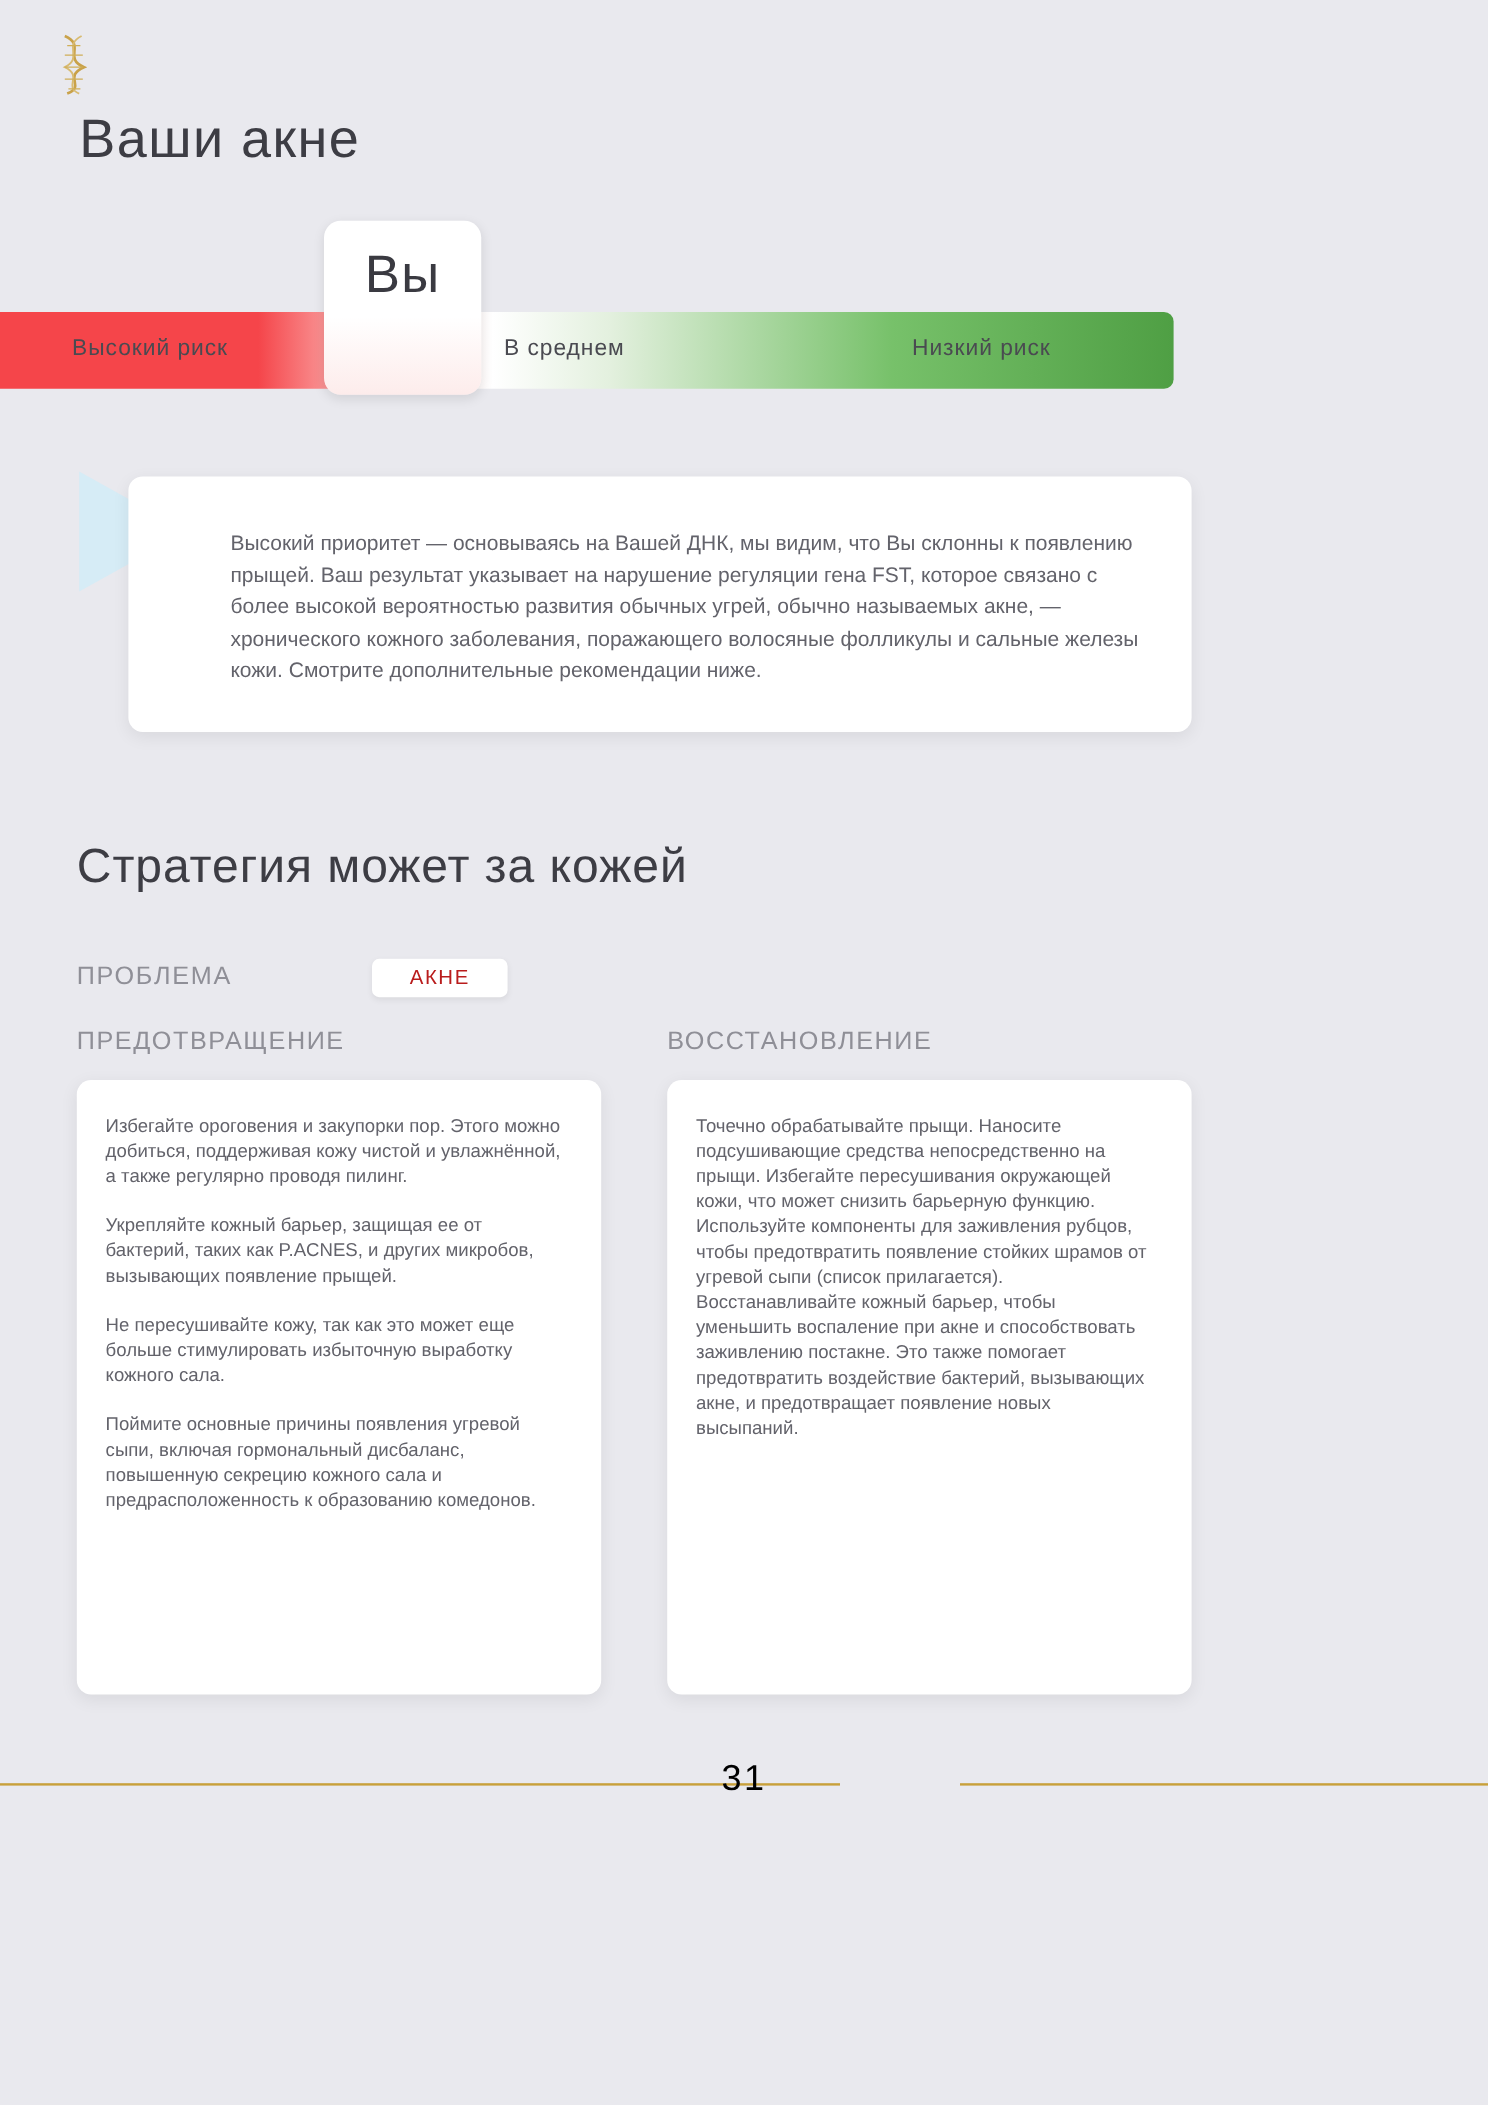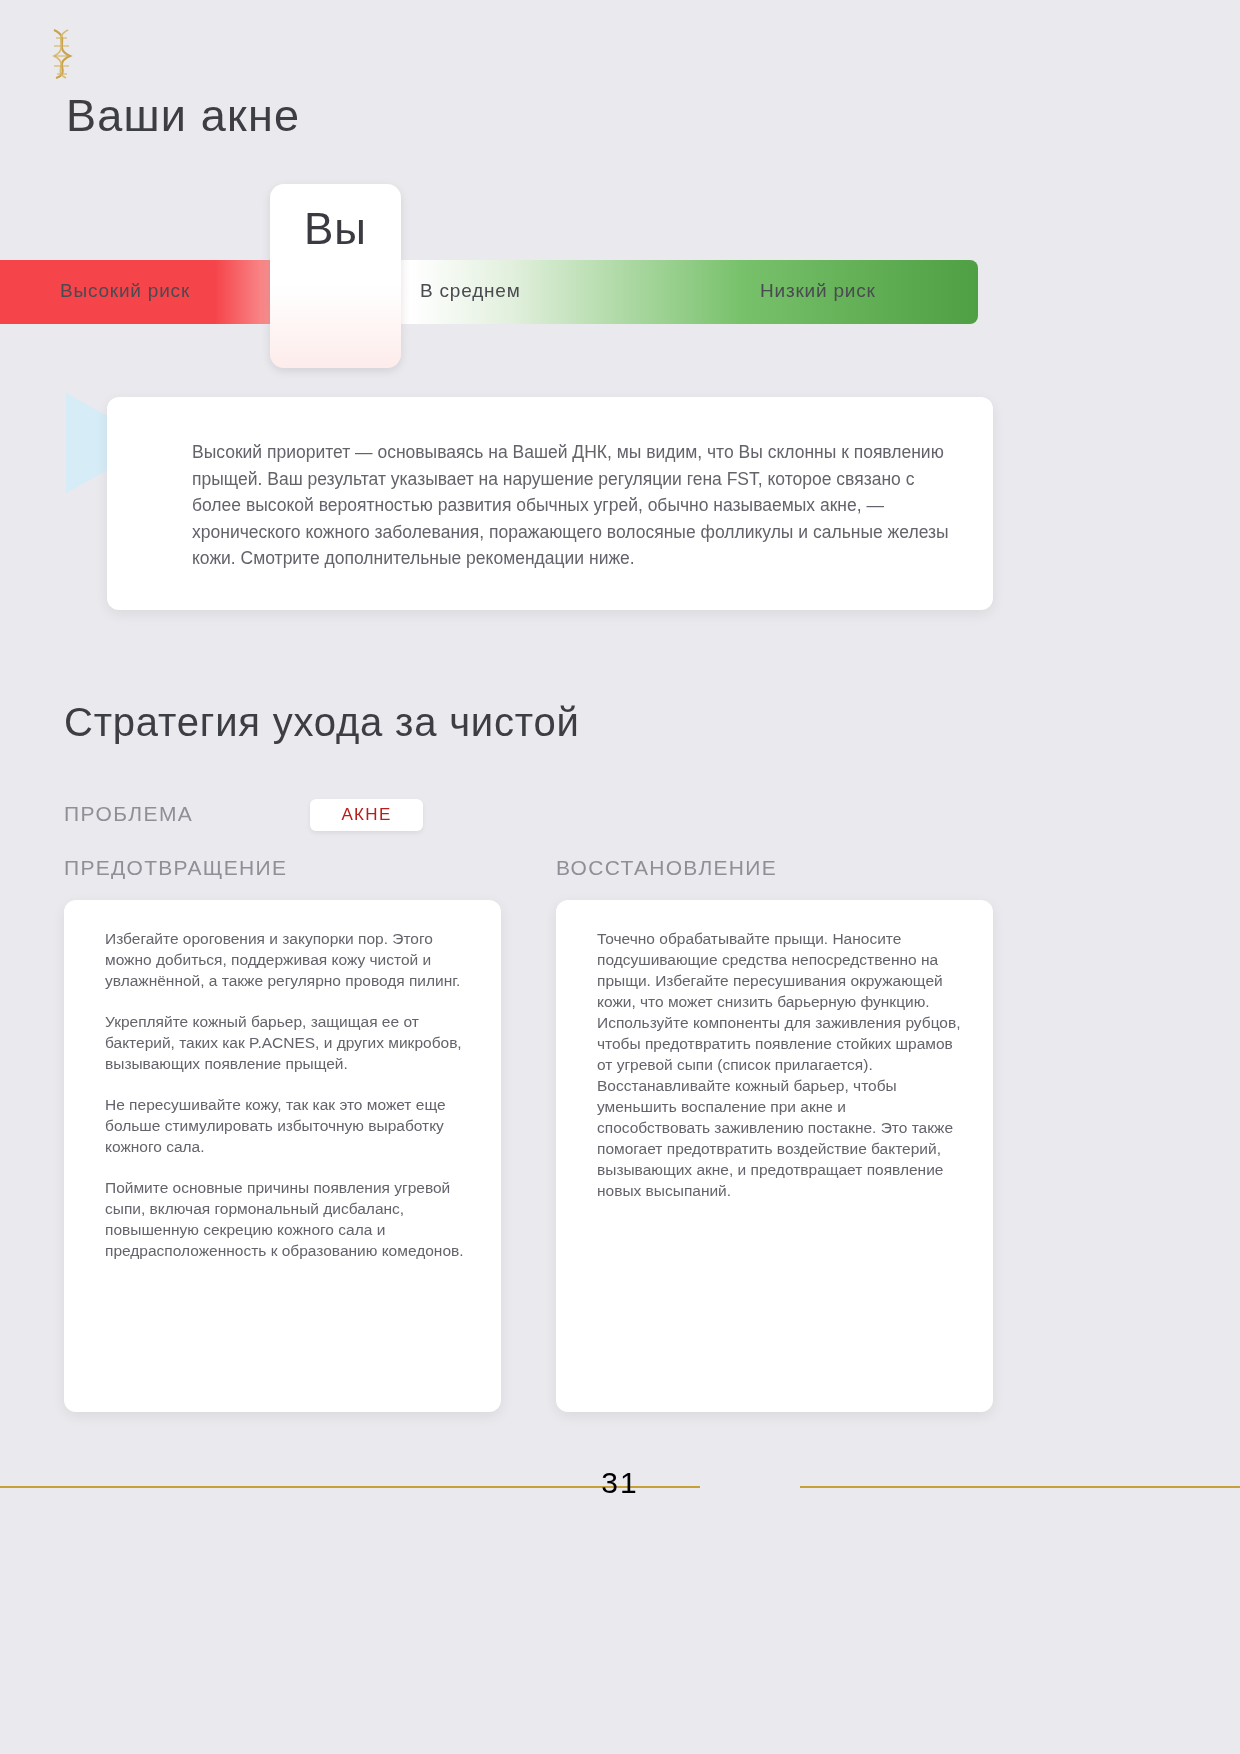--- a/index.html
+++ b/index.html
@@ -72,21 +72,21 @@
   }
   .lbl-high { left: 60px; }
   .lbl-mid  { left: 420px; }
   .lbl-low  { left: 760px; }
 
   .you-chip {
     position: absolute;
     left: 270px;
     top: -76px;
     width: 131px;
-    height: 184px;
+    height: 145px;
     border-radius: 14px;
     background: linear-gradient(to bottom, #ffffff 0%, #ffffff 55%, #fdeceb 100%);
     box-shadow: 0 3px 10px rgba(0,0,0,.10);
     display: flex;
     align-items: flex-start;
     justify-content: center;
   }
   .you-chip span {
     margin-top: 20px;
     font-size: 44px;
@@ -176,21 +176,21 @@
   }
   .col-head.left  { left: 64px; }
   .col-head.right { left: 556px; }
 
   .card {
     position: absolute;
     top: 900px;
     background: #fff;
     border-radius: 12px;
     box-shadow: 0 4px 14px rgba(0,0,0,.07);
-    padding: 28px 30px 20px 41px;
+    padding: 28px 30px 20px 24px;
   }
   .card.left  { left: 64px;  width: 437px; height: 512px; }
   .card.right { left: 556px; width: 437px; height: 512px; }
 
   .card p {
     margin: 0 0 20px 0;
     font-size: 15.5px;
     line-height: 21px;
     font-weight: 300;
     color: #63636b;
@@ -243,21 +243,21 @@
   <div class="you-chip">
     <span>Вы</span>
   </div>
 </div>
 
 <div class="callout-arrow"></div>
 <div class="callout">
   <p>Высокий приоритет — основываясь на Вашей ДНК, мы видим, что Вы склонны к появлению прыщей. Ваш результат указывает на нарушение регуляции гена FST, которое связано с более высокой вероятностью развития обычных угрей, обычно называемых акне, — хронического кожного заболевания, поражающего волосяные фолликулы и сальные железы кожи. Смотрите дополнительные рекомендации ниже.</p>
 </div>
 
-<div class="section-title">Стратегия ухода за чистой</div>
+<div class="section-title">Стратегия может за кожей</div>
 
 <div class="problem-label">ПРОБЛЕМА</div>
 <div class="problem-chip">АКНЕ</div>
 
 <div class="col-head left">ПРЕДОТВРАЩЕНИЕ</div>
 <div class="col-head right">ВОССТАНОВЛЕНИЕ</div>
 
 <div class="card left">
   <p>Избегайте ороговения и закупорки пор. Этого можно добиться, поддерживая кожу чистой и увлажнённой, а также регулярно проводя пилинг.</p>
   <p>Укрепляйте кожный барьер, защищая ее от бактерий, таких как P.ACNES, и других микробов, вызывающих появление прыщей.</p>

